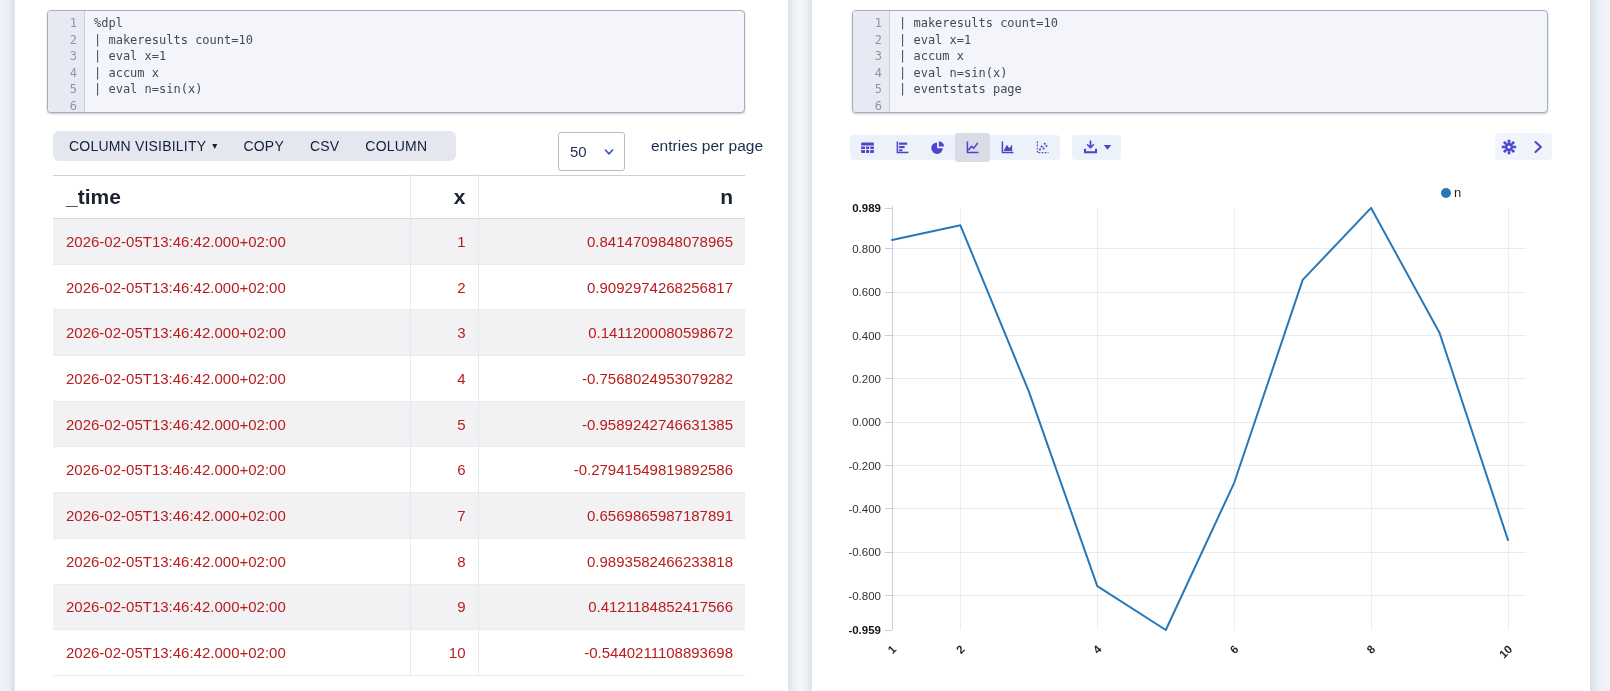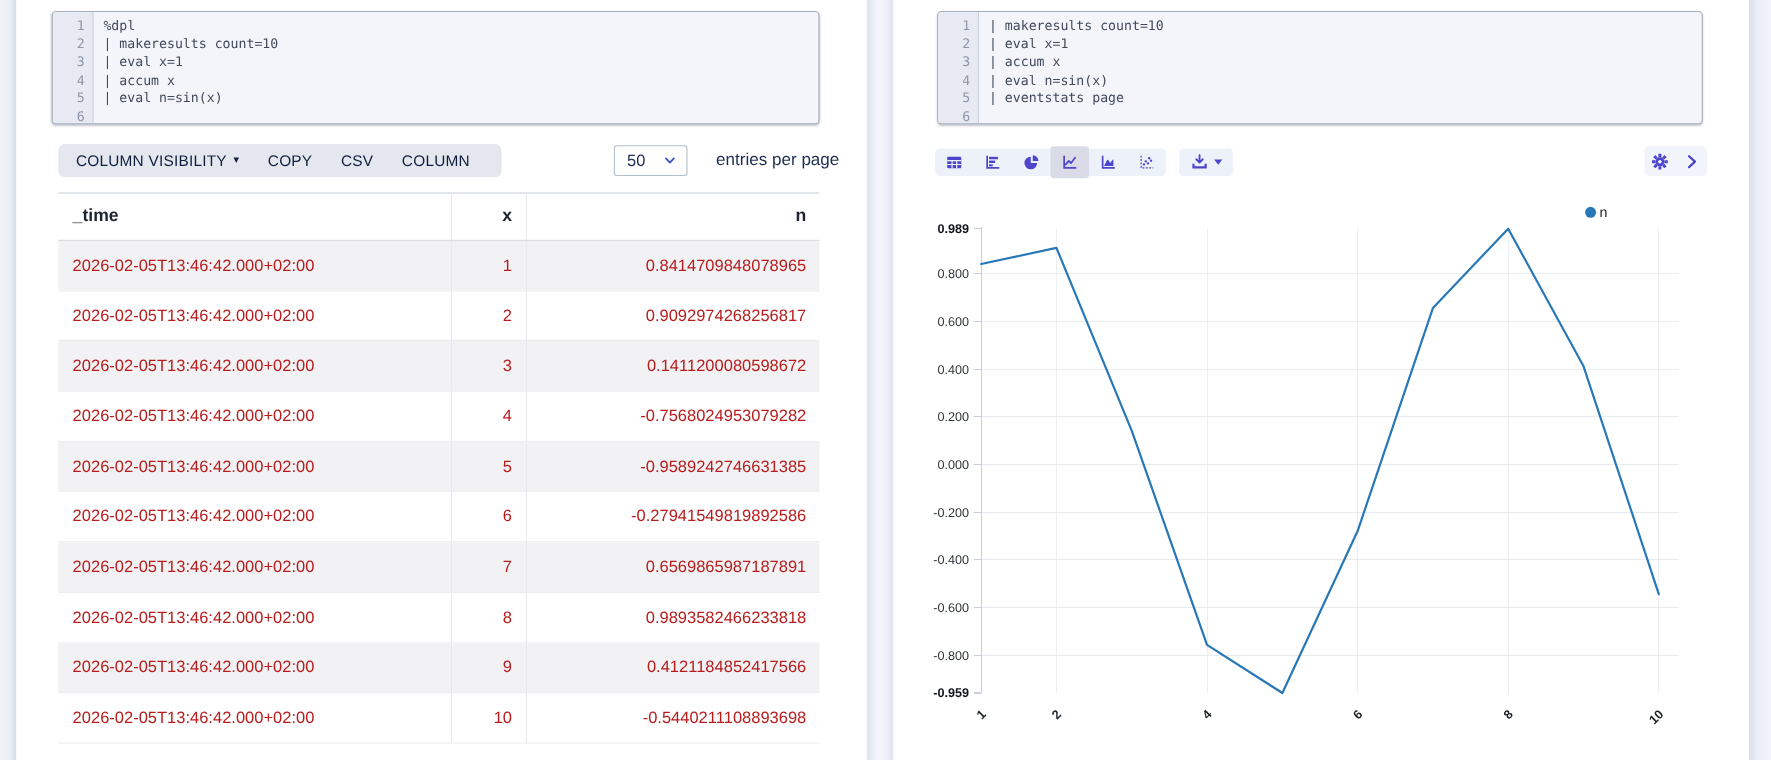--- a/index.html
+++ b/index.html
@@ -29,31 +29,31 @@
 
   
   #dt-buttons { position:absolute; left:53px; top:131px; height:30px; background:#e4e7ed;
     border-radius:6px; display:flex; align-items:center; padding:0 16px; }
   .dt-btn { border:none; background:none; font-family:"Liberation Sans",sans-serif;
     font-size:14px; font-weight:normal; color:#111f3e; letter-spacing:.2px; padding:0 13px;
     cursor:pointer; display:flex; align-items:center; gap:6px; }
   .dt-btn:first-child { padding-left:0; }
   .caret { font-size:10px; color:#111f3e; line-height:1; }
 
-  #page-size-select { position:absolute; left:558px; top:132px; width:67px; height:28px;
+  #page-size-select { position:absolute; left:558px; top:132px; width:67px; height:39px;
     border:1px solid #b3bdcb; border-radius:3px; background:#fff; display:flex;
     align-items:center; justify-content:space-between; padding:0 7px 0 11px;
     font-size:15px; color:#1d2d52; cursor:pointer; }
   #entries-label { position:absolute; left:637px; top:132px; height:28px; line-height:28px;
     font-size:15.5px; color:#1d2d52;margin-left:14px; }
 
   
   #results-table { position:absolute; left:53px; top:175px; width:692px;
     border-collapse:collapse; table-layout:fixed; }
-  #results-table th { height:43px; font-size:16px; font-weight:bold; color:#1b2230;
+  #results-table th { height:43px; font-size:21px; font-weight:bold; color:#1b2230;
     border-top:1px solid #ccd1d8; border-bottom:1px solid #d5d9df; padding:0 12px;
     background:#fff; cursor:pointer; }
   #results-table td { height:45.7px; font-size:15px; color:#b91c1c; padding:0 12px;
     border-bottom:1px solid #e9ebee; overflow:hidden; white-space:nowrap; }
   #results-table .al { text-align:left; padding-left:13px; }
   #results-table .ar { text-align:right; }
   #results-table tbody tr:nth-child(odd) { background:#f2f2f4; }
   #results-table th:nth-child(-n+2), #results-table td:nth-child(-n+2) { border-right:1px solid #e6e9ed; }
 
   

